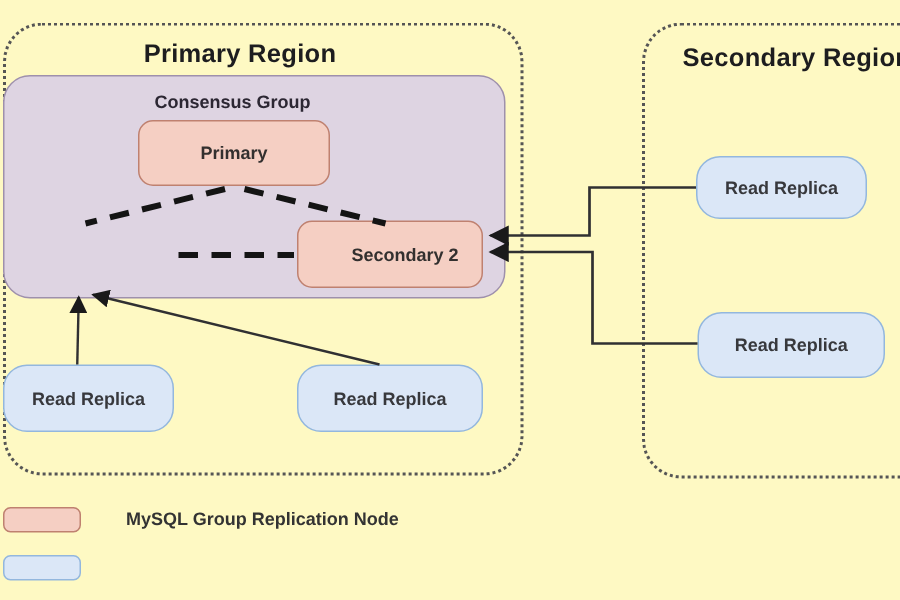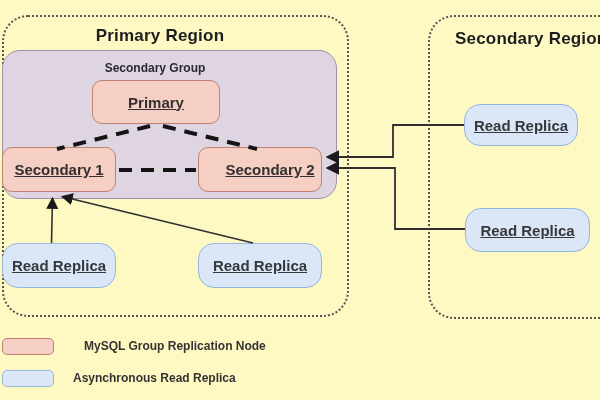--- a/index.html
+++ b/index.html
@@ -25,22 +25,22 @@
     position:absolute;left:2px;top:50px;width:333px;height:147px;
     background:#ded4e2;border:1.5px solid #9e90ac;border-radius:18px;
   }
   #consensus-title{
     position:absolute;left:2px;top:61px;width:306px;text-align:center;
     font-size:12px;font-weight:700;color:#2c2733;white-space:nowrap;
   }
   
   .node{
     position:absolute;display:flex;align-items:center;justify-content:center;
-    font-size:15px;font-weight:700;color:#33302f;white-space:nowrap;
-    border-radius:10px;box-sizing:border-box;text-decoration:underline;
+    font-size:12px;font-weight:700;color:#33302f;white-space:nowrap;
+    border-radius:10px;box-sizing:border-box;
   }
   .gr-node{background:#f5cfc3;border:1.5px solid #bf8170;}
   .replica{background:#dbe7f7;border:1.4px solid #93b7de;border-radius:16px;color:#37383c;}
   #node-primary{left:92px;top:80px;width:128px;height:44px;}
   #node-secondary-1{left:2px;top:147px;width:114px;height:45px;}
   #node-secondary-2{left:198px;top:147px;width:124px;height:45px;padding-left:20px;}
   #replica-primary-left{left:2px;top:243px;width:114px;height:45px;}
   #replica-primary-right{left:198px;top:243px;width:124px;height:45px;}
   #replica-secondary-top{left:464px;top:104px;width:114px;height:42px;}
   #replica-secondary-bottom{left:465px;top:208px;width:125px;height:44px;}
@@ -61,24 +61,23 @@
 </style>
 </head>
 <body>
 
 <div id="page">
 
   <div class="region" id="primary-region"></div>
   <div class="region-title" id="primary-region-title">Primary Region</div>
 
   <div id="consensus-box"></div>
-  <div id="consensus-title">Secondary Group</div>
+  <div id="consensus-title">Consensus Group</div>
 
   <div class="node gr-node" id="node-primary">Primary</div>
-  <div class="node gr-node" id="node-secondary-1">Secondary 1</div>
   <div class="node gr-node" id="node-secondary-2">Secondary 2</div>
 
   <div class="node replica" id="replica-primary-left">Read Replica</div>
   <div class="node replica" id="replica-primary-right">Read Replica</div>
 
   <div class="region" id="secondary-region"></div>
   <div class="region-title" id="secondary-region-title">Secondary Region</div>
 
   <div class="node replica" id="replica-secondary-top">Read Replica</div>
   <div class="node replica" id="replica-secondary-bottom">Read Replica</div>
@@ -96,15 +95,14 @@
 
     <path d="M51.5,243 L52.5,198" stroke="#303032" stroke-width="1.6" fill="none" marker-end="url(#arrow)"></path>
     <path d="M253,243 L62,196.5" stroke="#303032" stroke-width="1.6" fill="none" marker-end="url(#arrow)"></path>
     <path d="M464,125 L393,125 L393,157 L327,157" stroke="#303032" stroke-width="1.8" fill="none" marker-end="url(#arrow)"></path>
     <path d="M465,229 L395,229 L395,168 L327,168" stroke="#303032" stroke-width="1.8" fill="none" marker-end="url(#arrow)"></path>
   </svg>
 
   <div class="legend-swatch gr-node" id="legend-swatch-pink" style="background: rgb(245, 207, 195);"></div>
   <div class="legend-label" id="legend-label-gr">MySQL Group Replication Node</div>
   <div class="legend-swatch replica" id="legend-swatch-blue" style="background: rgb(219, 231, 247);"></div>
-  <div class="legend-label" id="legend-label-async">Asynchronous Read Replica</div>
 
 </div>
 
 </body></html>

